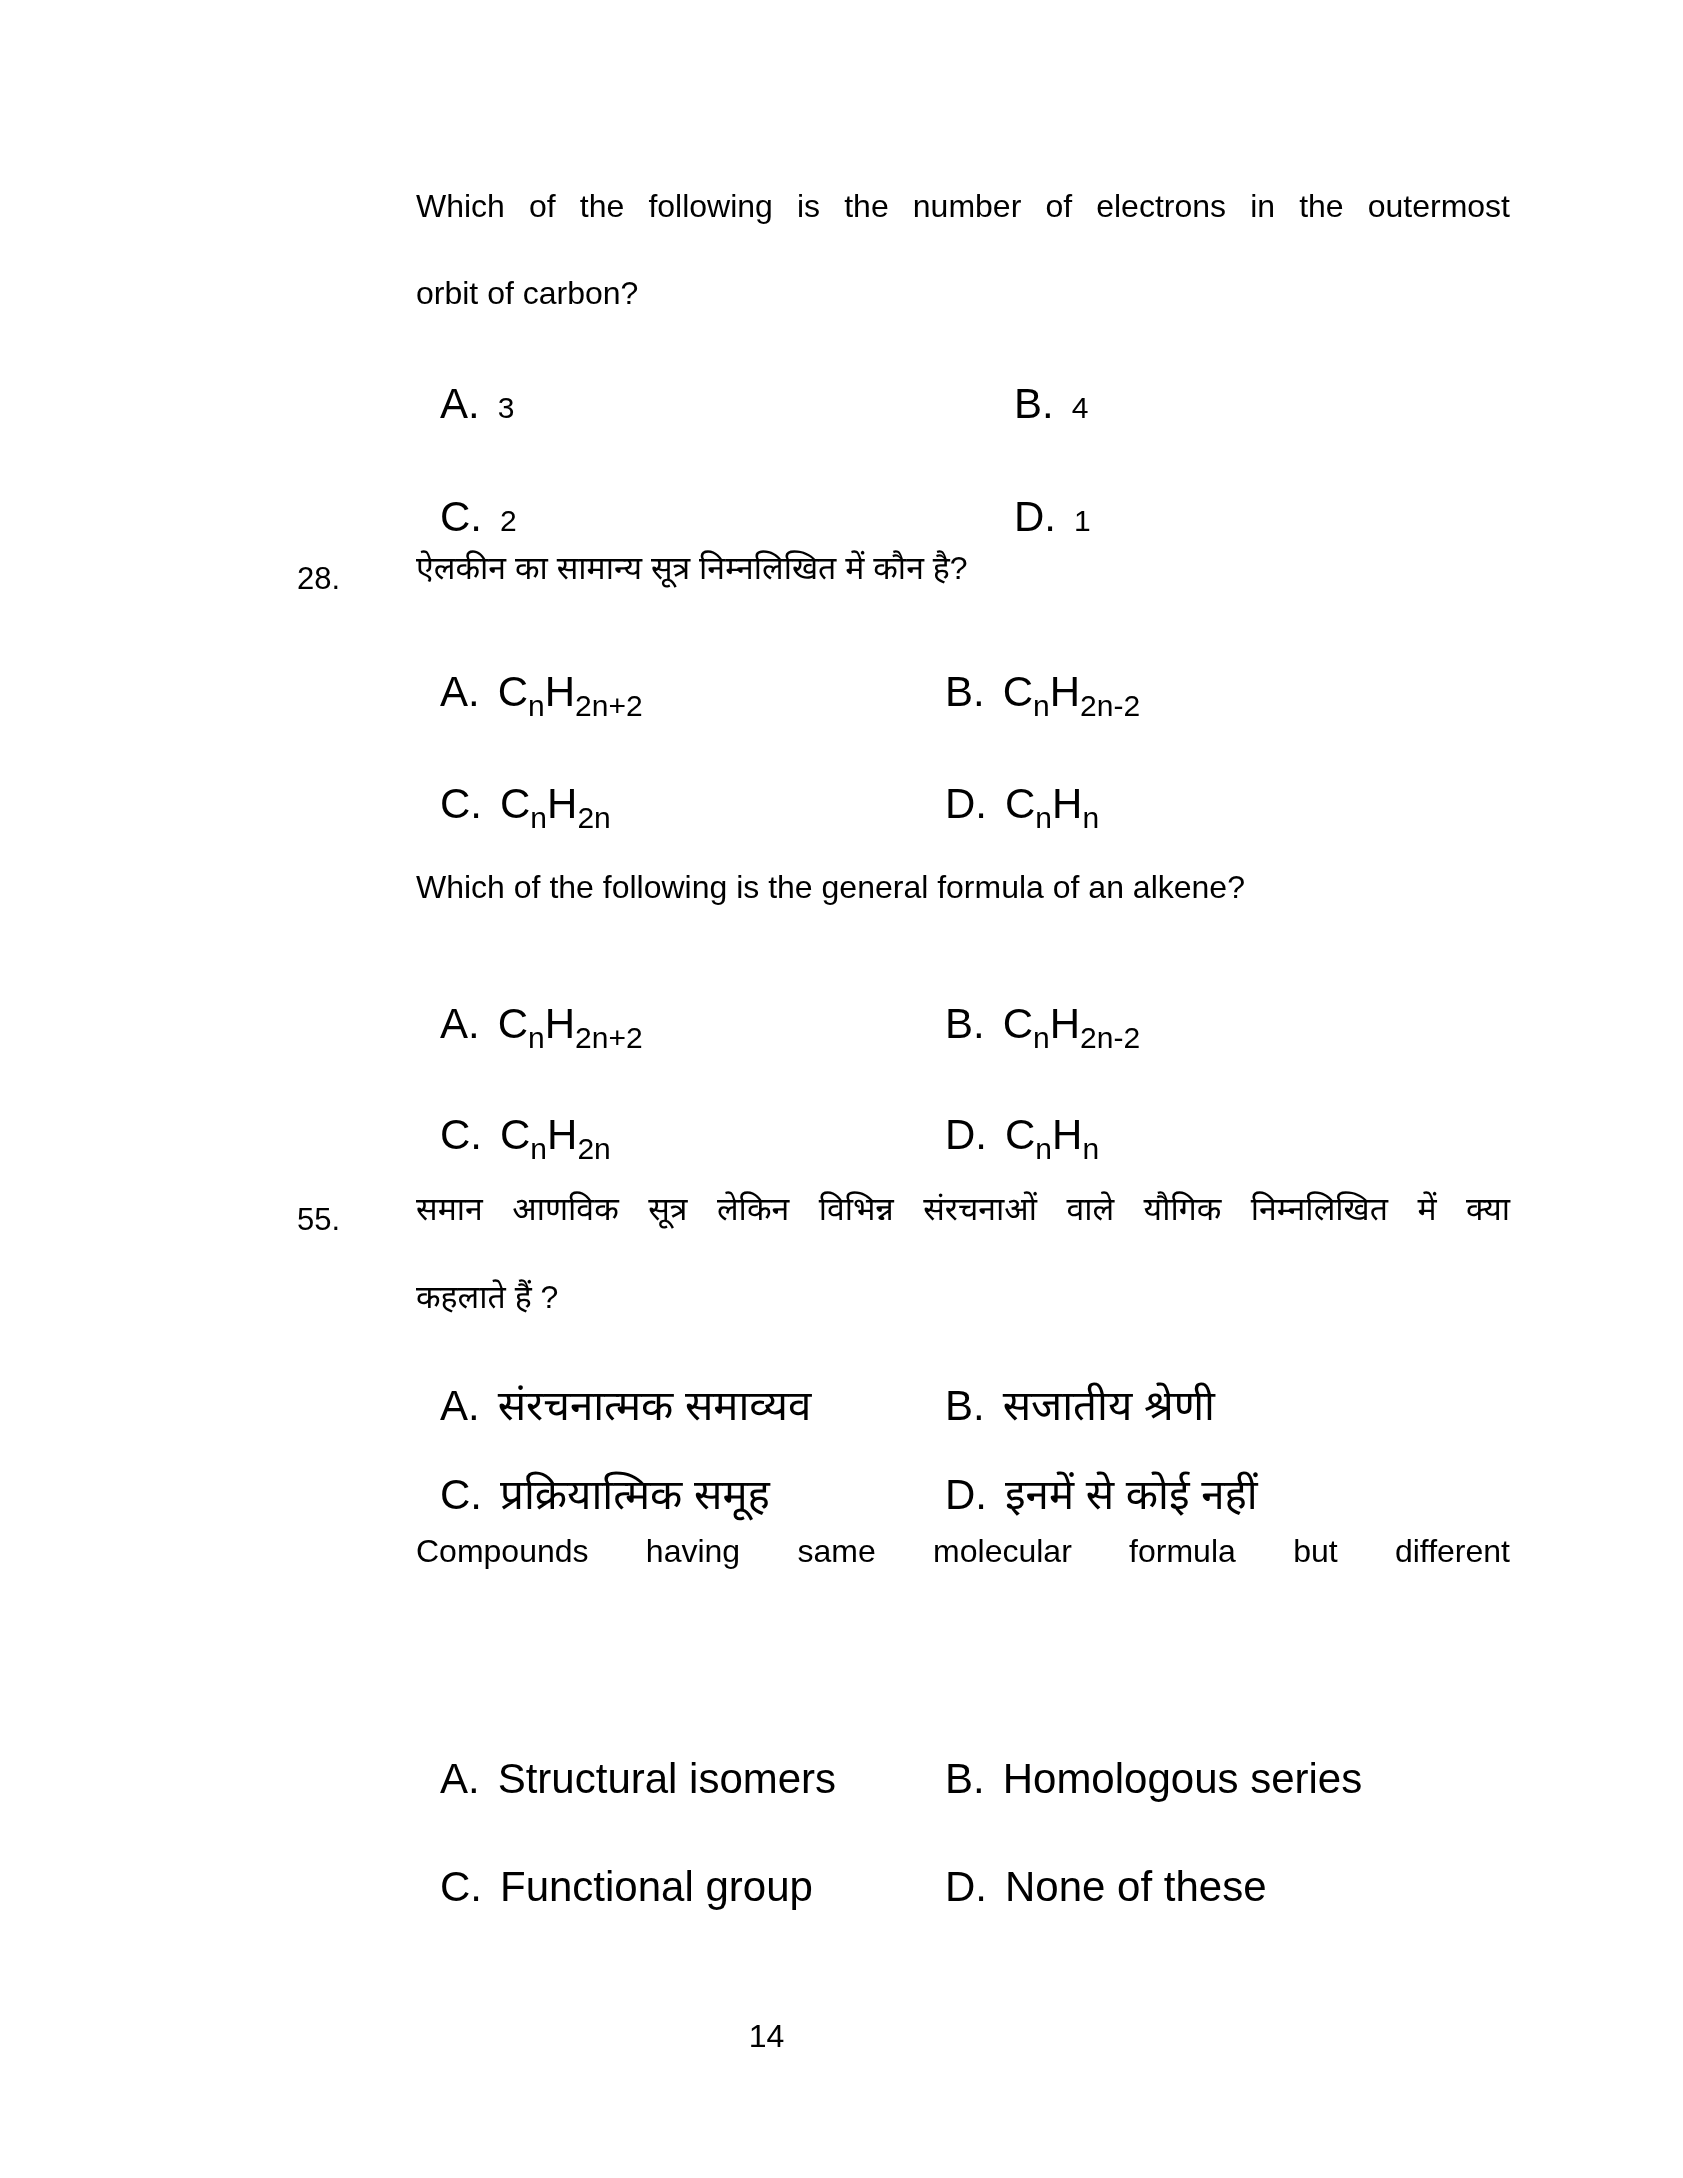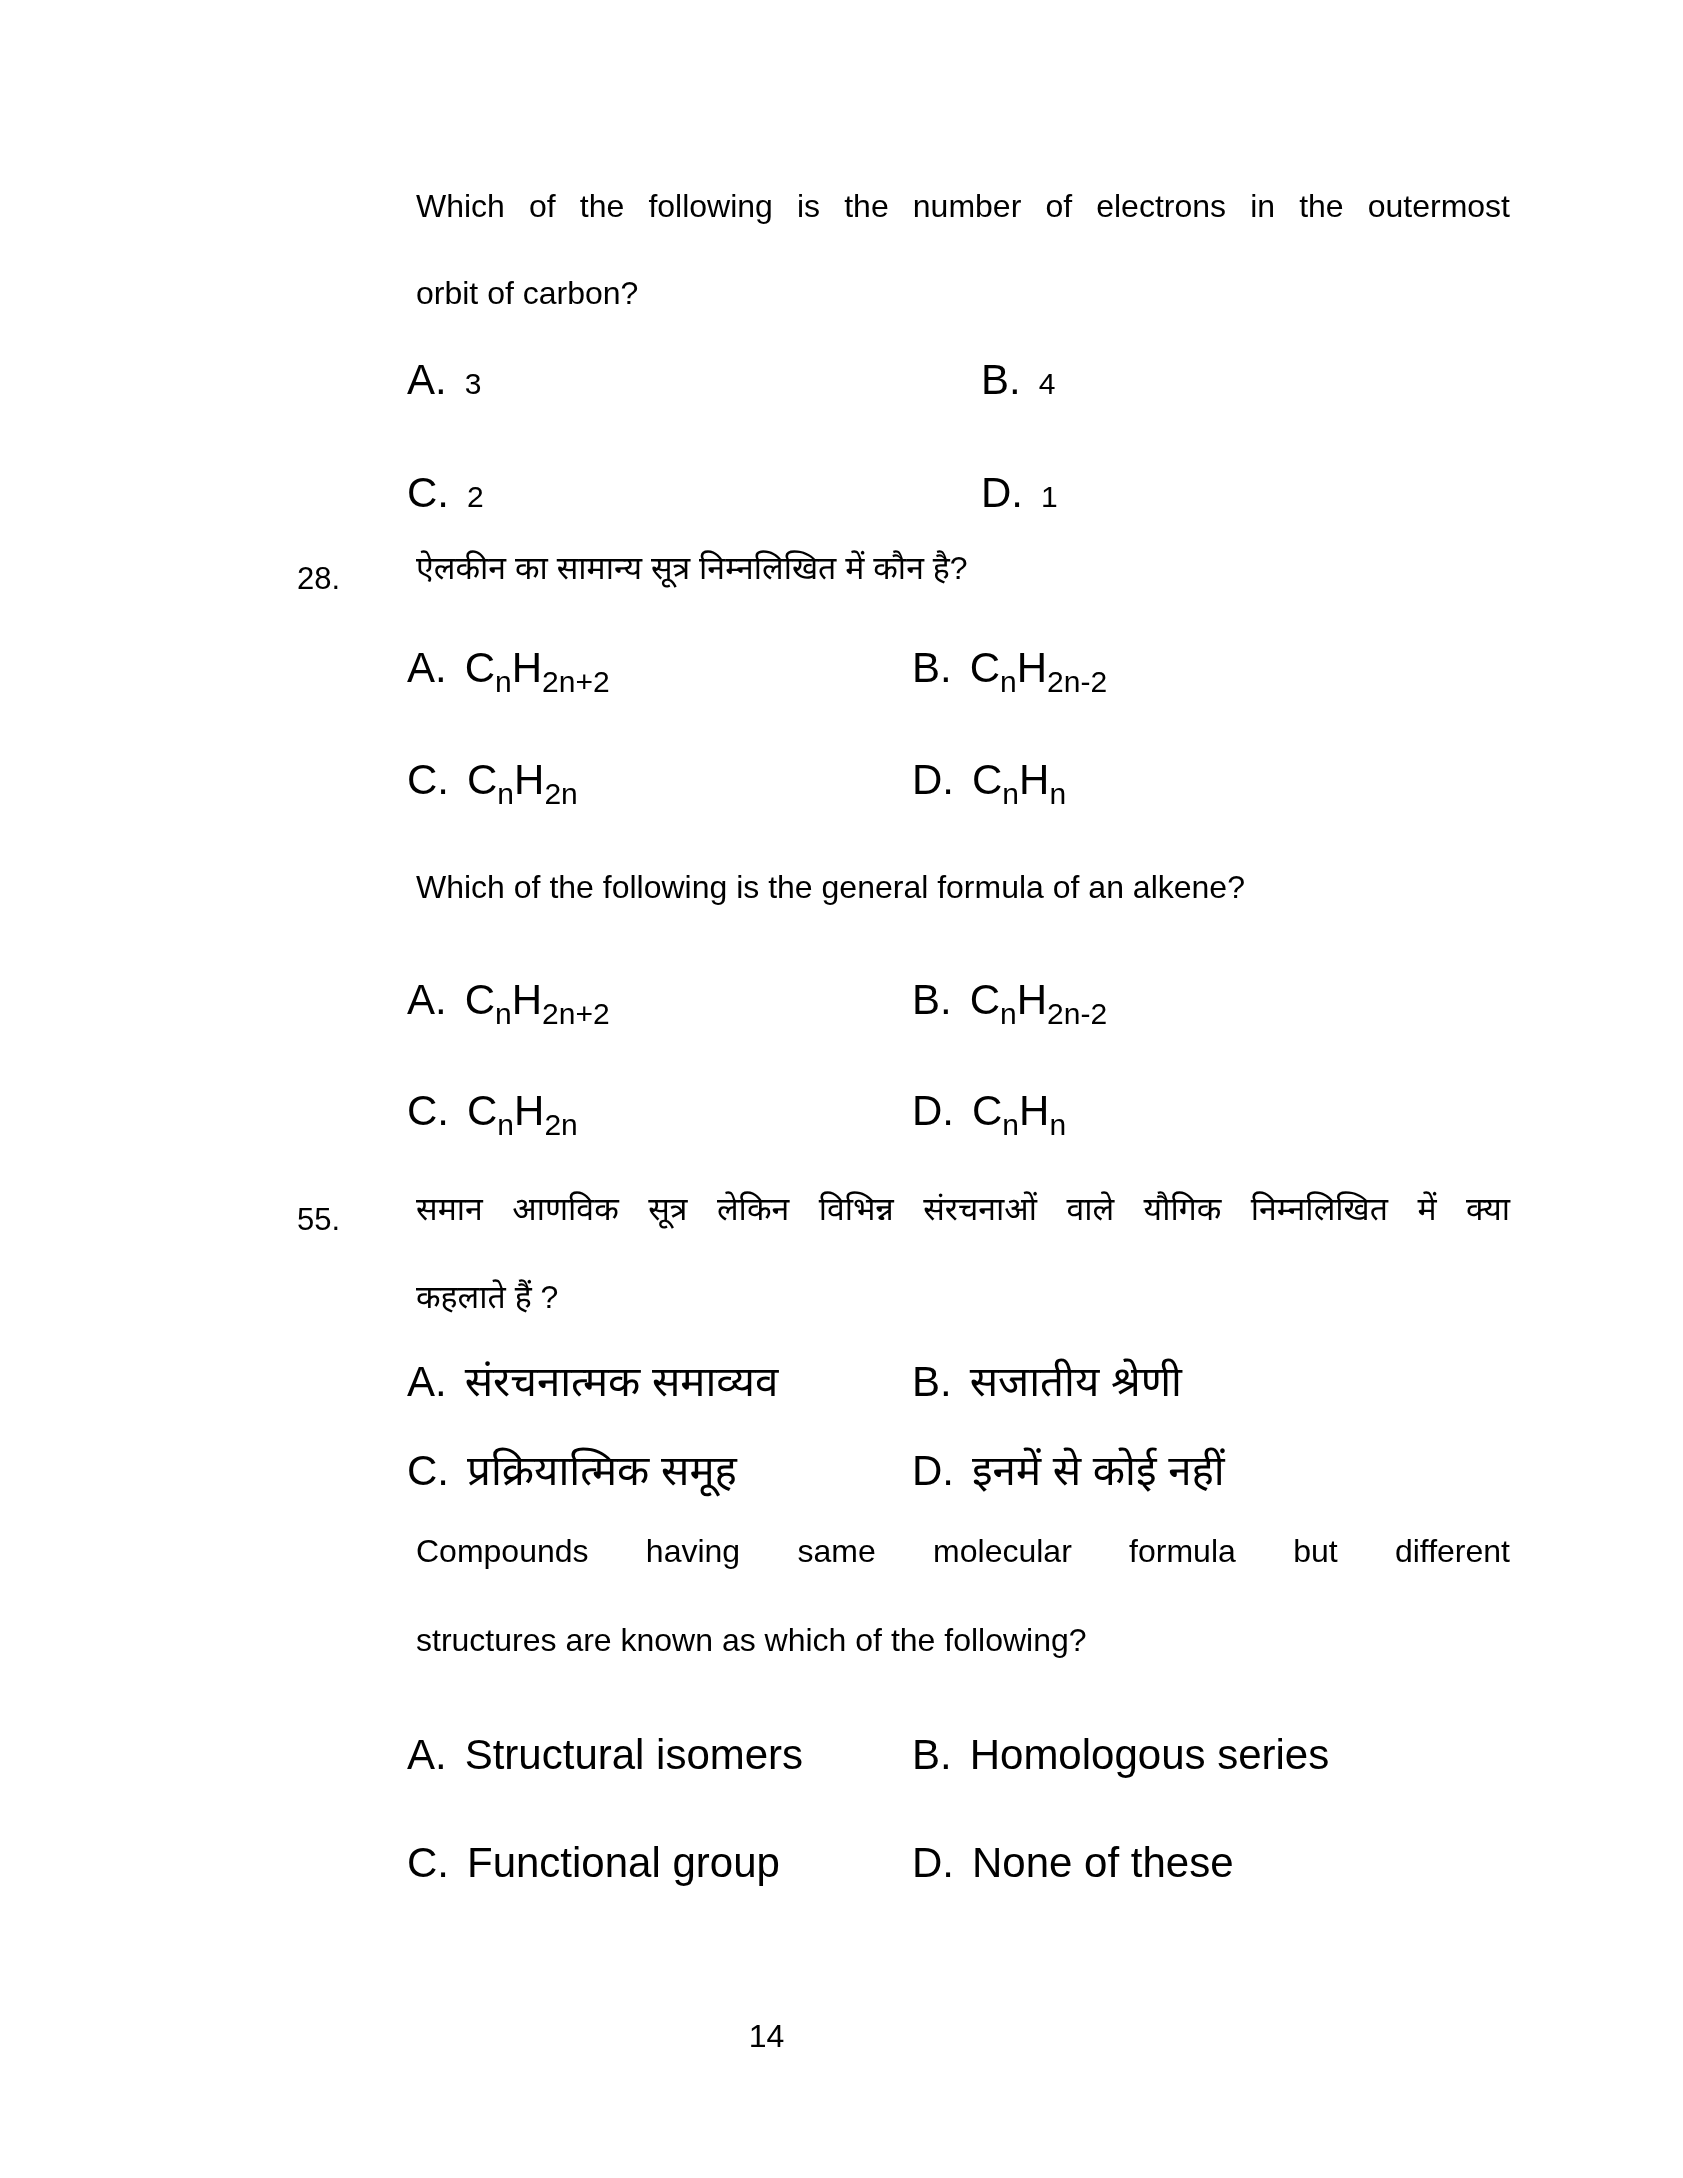--- a/index.html
+++ b/index.html
@@ -18,22 +18,23 @@
     white-space:normal;
   }
   .justify{text-align:justify;text-align-last:justify;}
   .qnum{
     position:absolute;
     left:297px;width:109px;
     font-size:31px;line-height:1.2;
   }
   .opt-row{
     position:absolute;
-    left:407px;width:1094px;
+    left:440px;width:1094px;
     display:grid;
+    margin-top:24px;
   }
   .cols-510{grid-template-columns:505px 1fr;}
   .cols-580{grid-template-columns:574px 1fr;}
   .opt{font-size:42px;line-height:1.15;white-space:nowrap;}
   .lbl{margin-right:18px;}
   .val-sm{font-size:30px;}
   .formula sub{font-size:30px;vertical-align:-10px;line-height:0;}
   .page-num{
     position:absolute;
     left:0;top:2018px;width:1533px;
@@ -123,21 +124,20 @@
   <div class="opt-row cols-510" style="top:1447px">
     <div class="opt">
       <span class="lbl">C.</span><span>प्रक्रियात्मिक समूह</span>
     </div>
     <div class="opt">
       <span class="lbl">D.</span><span>इनमें से कोई नहीं</span>
     </div>
   </div>
 
   <div class="line justify" style="top:1533px">Compounds having same molecular formula but different</div>
-  <div class="line" style="top:1622px">structures are known as which of the following?</div>
 
   <div class="opt-row cols-510" style="top:1731px">
     <div class="opt">
       <span class="lbl">A.</span><span>Structural isomers</span>
     </div>
     <div class="opt">
       <span class="lbl">B.</span><span>Homologous series</span>
     </div>
   </div>
 

